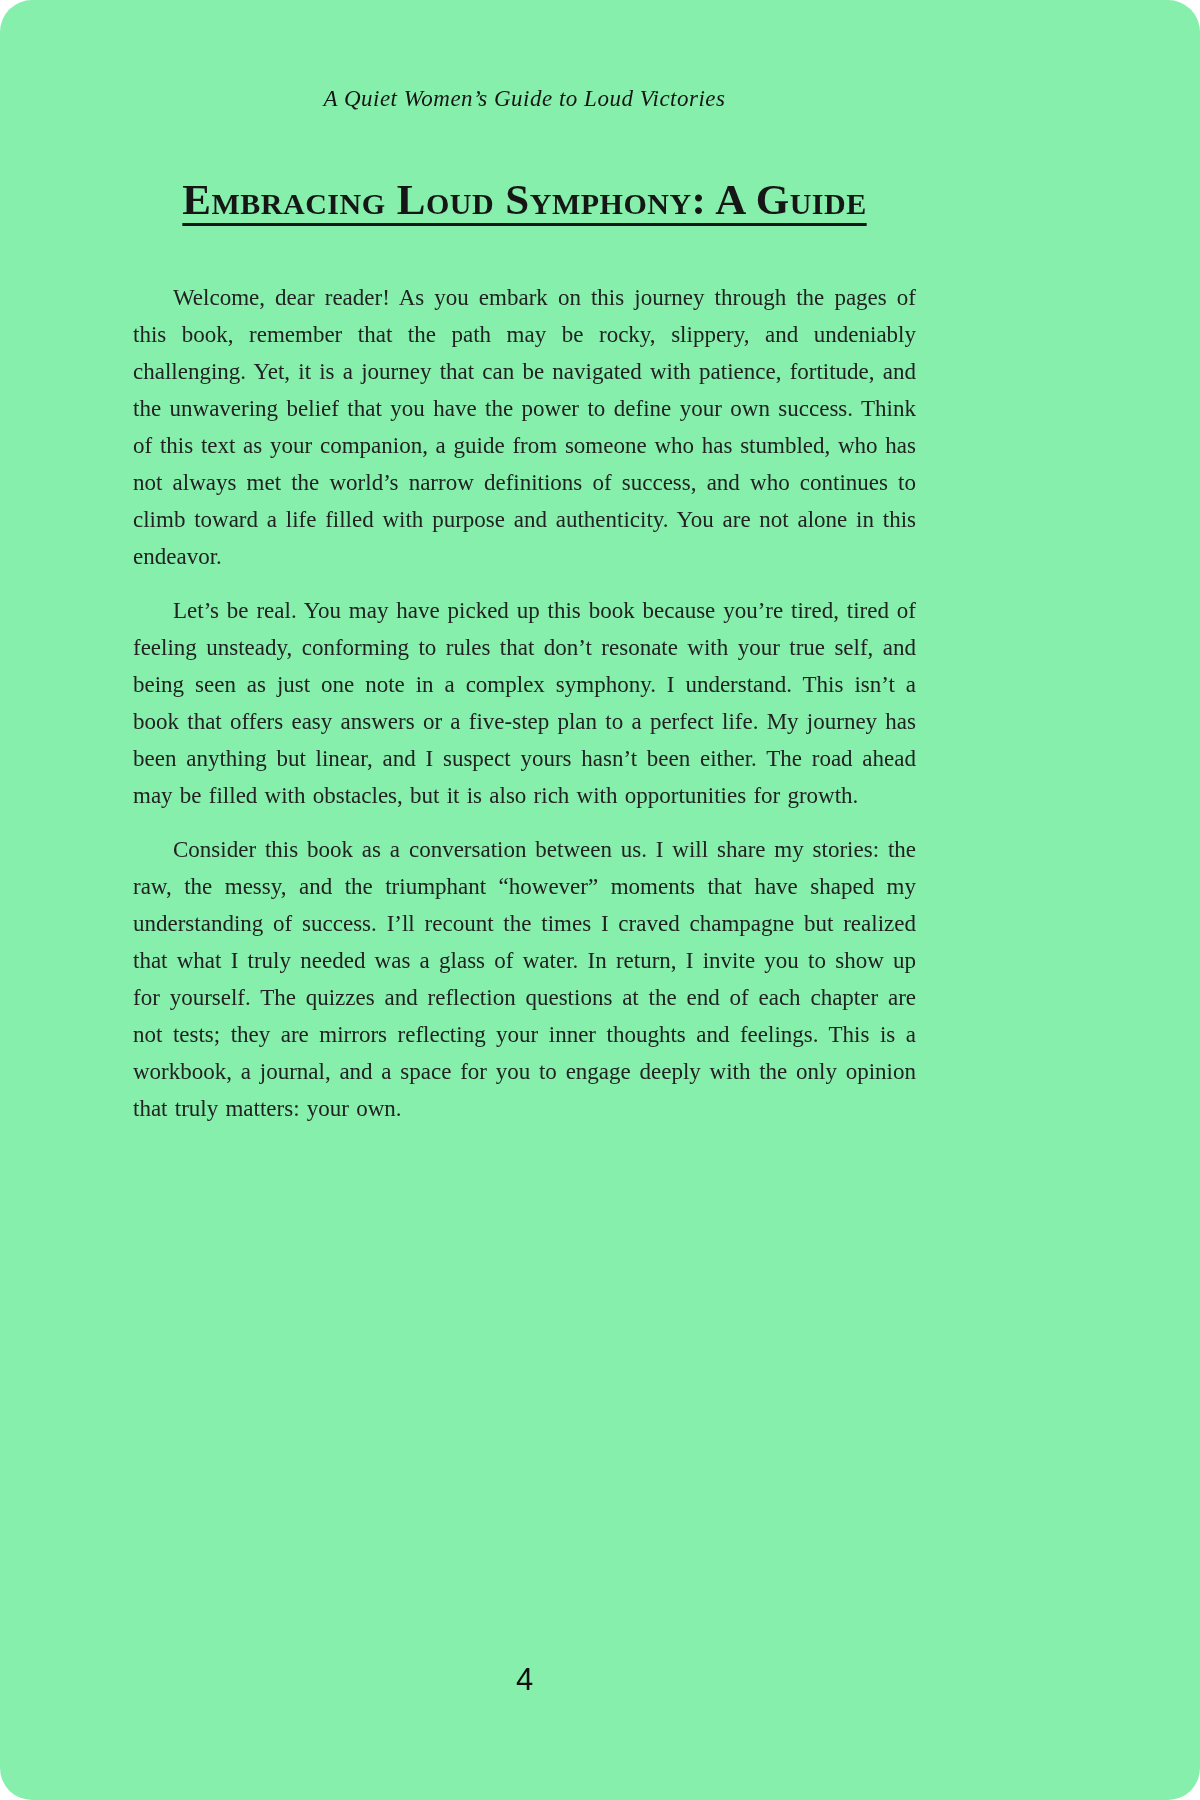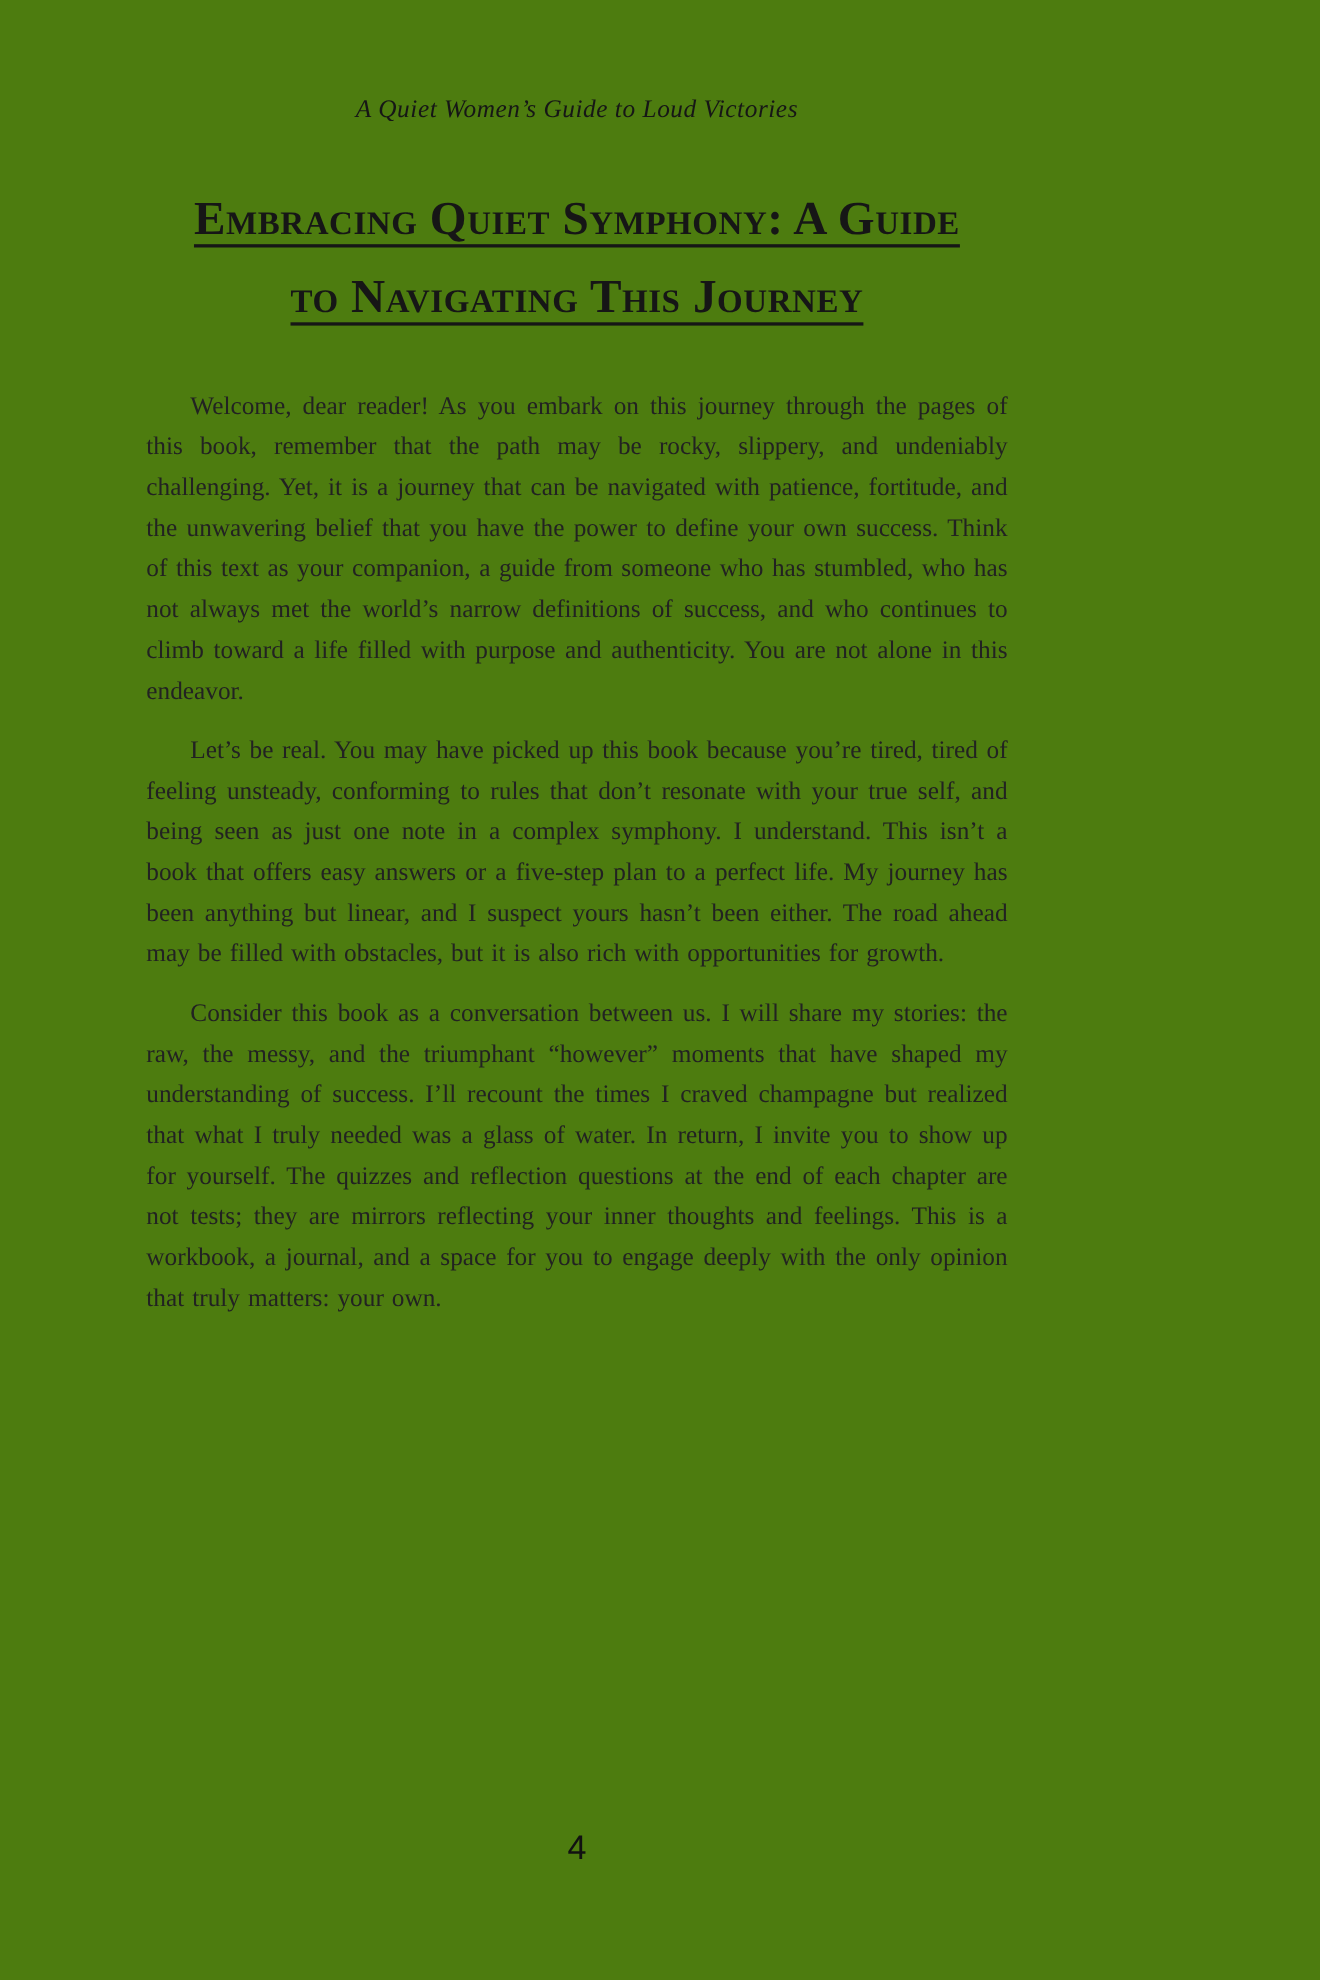--- a/index.html
+++ b/index.html
@@ -4,24 +4,25 @@
 <style>
   html, body {
     margin: 0;
     padding: 0;
     background: #ffffff;
   }
   .page {
     position: relative;
     width: 1200px;
     height: 1800px;
-    background: #4d7c0f;
+    background: #86efac;
     overflow: hidden;
     font-family: "Liberation Serif", "DejaVu Serif", serif;
     color: #1f1f1f;
+    border-radius: 32px;
   }
   .content {
     position: absolute;
     left: 133px;
     top: 0;
     width: 783px;
   }
   .running-header {
     margin-top: 86px;
     text-align: center;
@@ -70,22 +71,21 @@
 </style>
 </head>
 <body>
 
 <div class="page">
   <div class="content">
 
     <div class="running-header">A Quiet Women’s Guide to Loud Victories</div>
 
     <h1 class="chapter-title">
-      <span class="title-line">Embracing Quiet Symphony: A Guide</span>
-      <span class="title-line">to Navigating This Journey</span>
+      <span class="title-line">Embracing Loud Symphony: A Guide</span>
     </h1>
 
     <div class="body-text">
       <p>Welcome, dear reader! As you embark on this journey through the pages of this book, remember that the path may be rocky, slippery, and undeniably challenging. Yet, it is a journey that can be navigated with patience, fortitude, and the unwavering belief that you have the power to define your own success. Think of this text as your companion, a guide from someone who has stumbled, who has not always met the world’s narrow definitions of success, and who continues to climb toward a life filled with purpose and authenticity. You are not alone in this endeavor.</p>
       <p>Let’s be real. You may have picked up this book because you’re tired, tired of feeling unsteady, conforming to rules that don’t resonate with your true self, and being seen as just one note in a complex symphony. I understand. This isn’t a book that offers easy answers or a five-step plan to a perfect life. My journey has been anything but linear, and I suspect yours hasn’t been either. The road ahead may be filled with obstacles, but it is also rich with opportunities for growth.</p>
       <p>Consider this book as a conversation between us. I will share my stories: the raw, the messy, and the triumphant “however” moments that have shaped my understanding of success. I’ll recount the times I craved champagne but realized that what I truly needed was a glass of water. In return, I invite you to show up for yourself. The quizzes and reflection questions at the end of each chapter are not tests; they are mirrors reflecting your inner thoughts and feelings. This is a workbook, a journal, and a space for you to engage deeply with the only opinion that truly matters: your own.</p>
     </div>
 
   </div>
 

